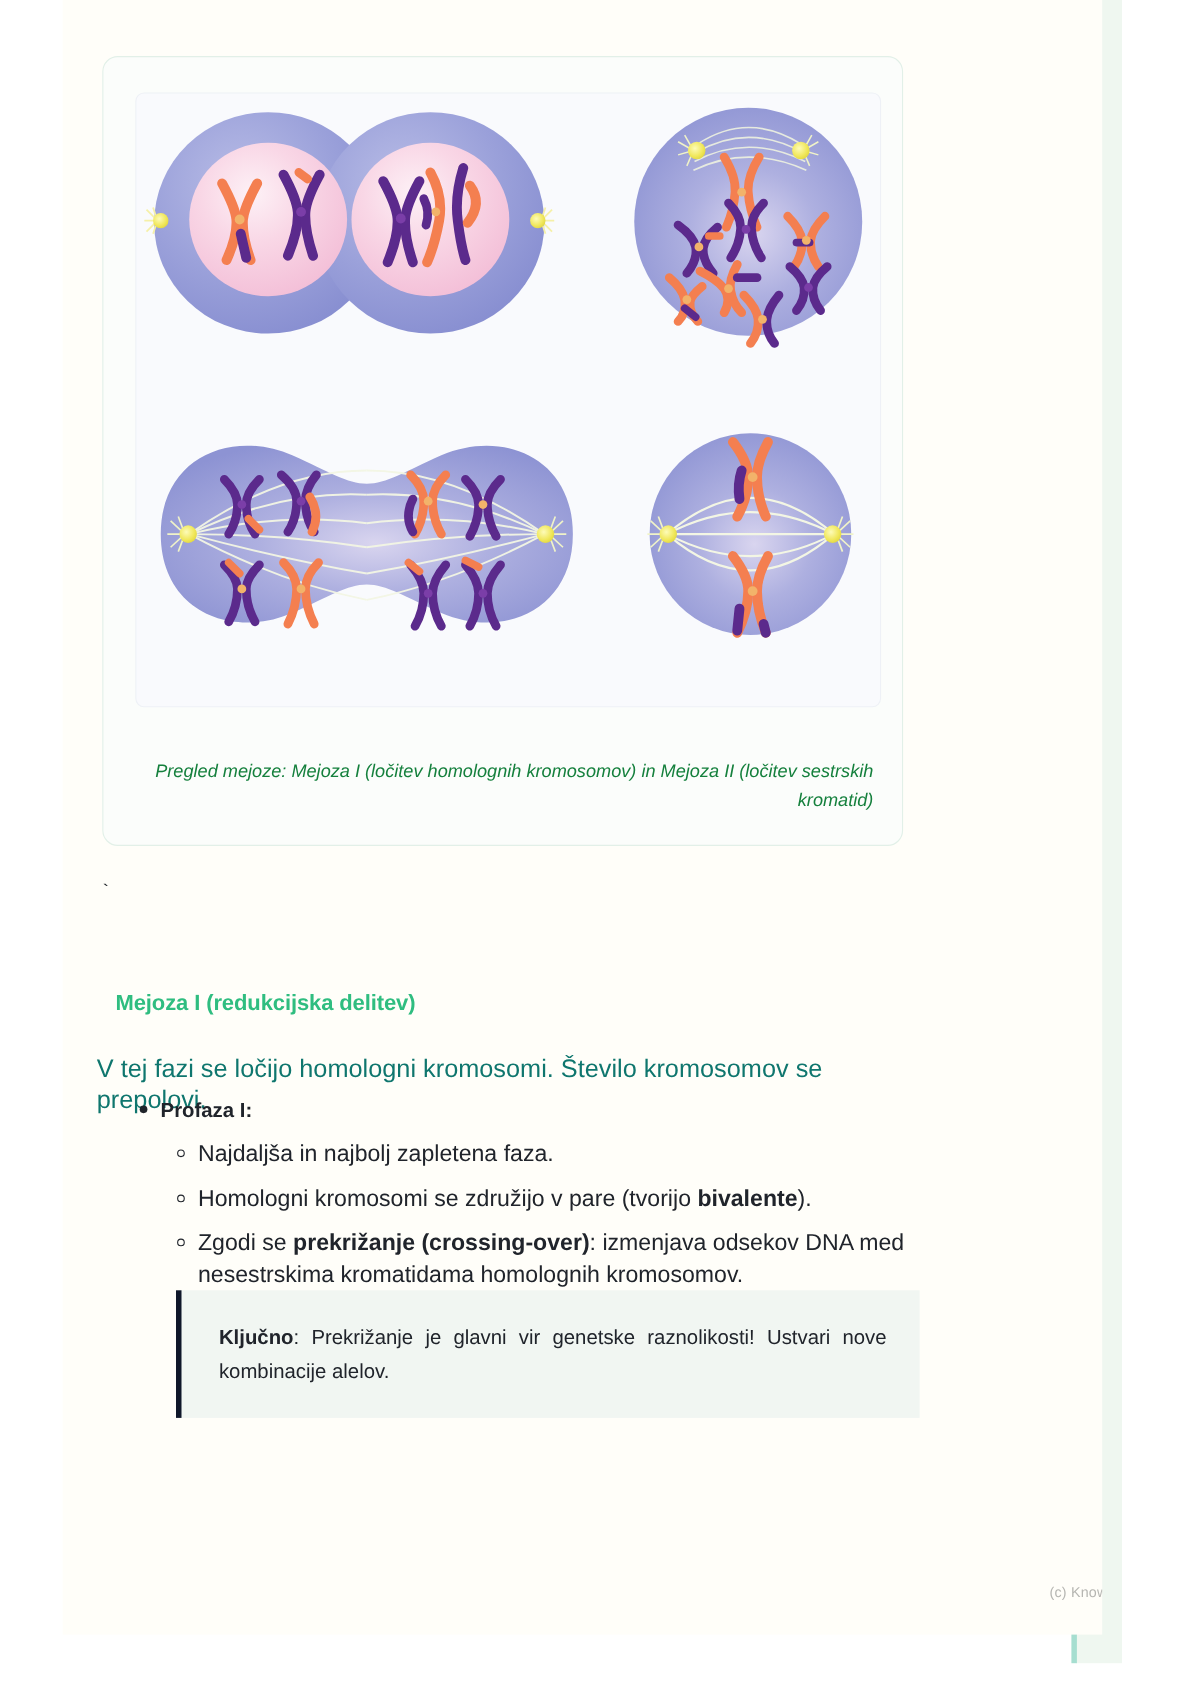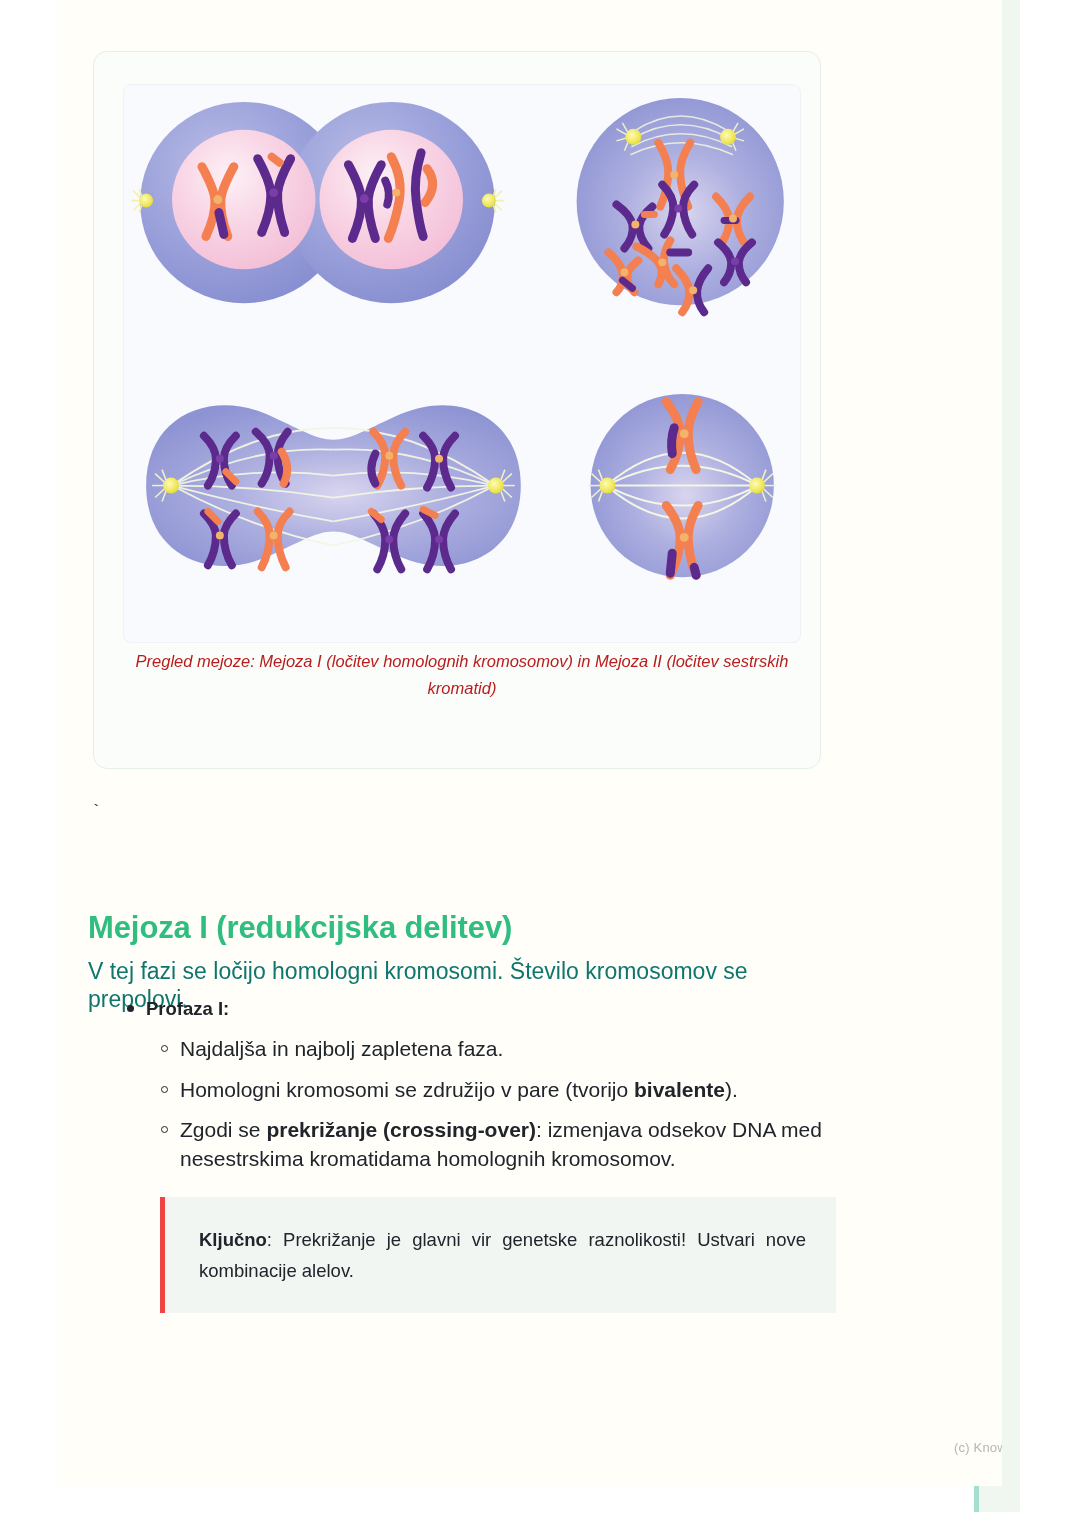--- a/index.html
+++ b/index.html
@@ -71,46 +71,46 @@
     height: 559px;
     background: #f9fafd;
     border: 1px solid #eef1f6;
     border-radius: 8px;
     box-sizing: border-box;
     overflow: hidden;
   }
   .figure-caption {
     position: absolute;
     left: 36px;
-    top: 596px;
+    top: 636px;
     width: 664px;
-    text-align: center;
+    text-align: right;
     font-style: italic;
     font-size: 16.5px;
     line-height: 27px;
-    color: #b91c1c;
+    color: #15803d;
     font-family: "Liberation Sans", sans-serif;
   }
 
   
   .stray-tick {
     position: absolute;
     left: 34px;
     top: 802px;
     font-size: 17px;
     color: #23282e;
     font-family: "Liberation Mono", monospace;
   }
 
   
   .section-heading {
     position: absolute;
-    left: 31px;
+    left: 48px;
     top: 884px;
-    font-size: 31px;
+    font-size: 20px;
     font-weight: bold;
     color: #2fbd80;
     letter-spacing: -0.1px;
   }
   .lead-para {
     position: absolute;
     left: 31px;
     top: 934px;
     width: 760px;
     font-size: 23px;
@@ -160,25 +160,24 @@
     border-radius: 50%;
     border: 1.4px solid #20242b;
     box-sizing: border-box;
     background: transparent;
   }
   .l2-row b { font-weight: bold; text-align: center; }
 
   
   .callout {
     position: relative;
-    margin-top: 24px;
     margin-left: 72px;
     width: 676px;
     background: #f1f6f2;
-    border-left: 5px solid #ef4444;
+    border-left: 5px solid #0f172a;
     box-sizing: border-box;
     padding: 27px 30px 27px 34px;
   }
   .callout-text {
     font-size: 18.5px;
     line-height: 31px;
     color: #20242b;
     text-align: justify;
   }
   .callout-text b { font-weight: bold; }

